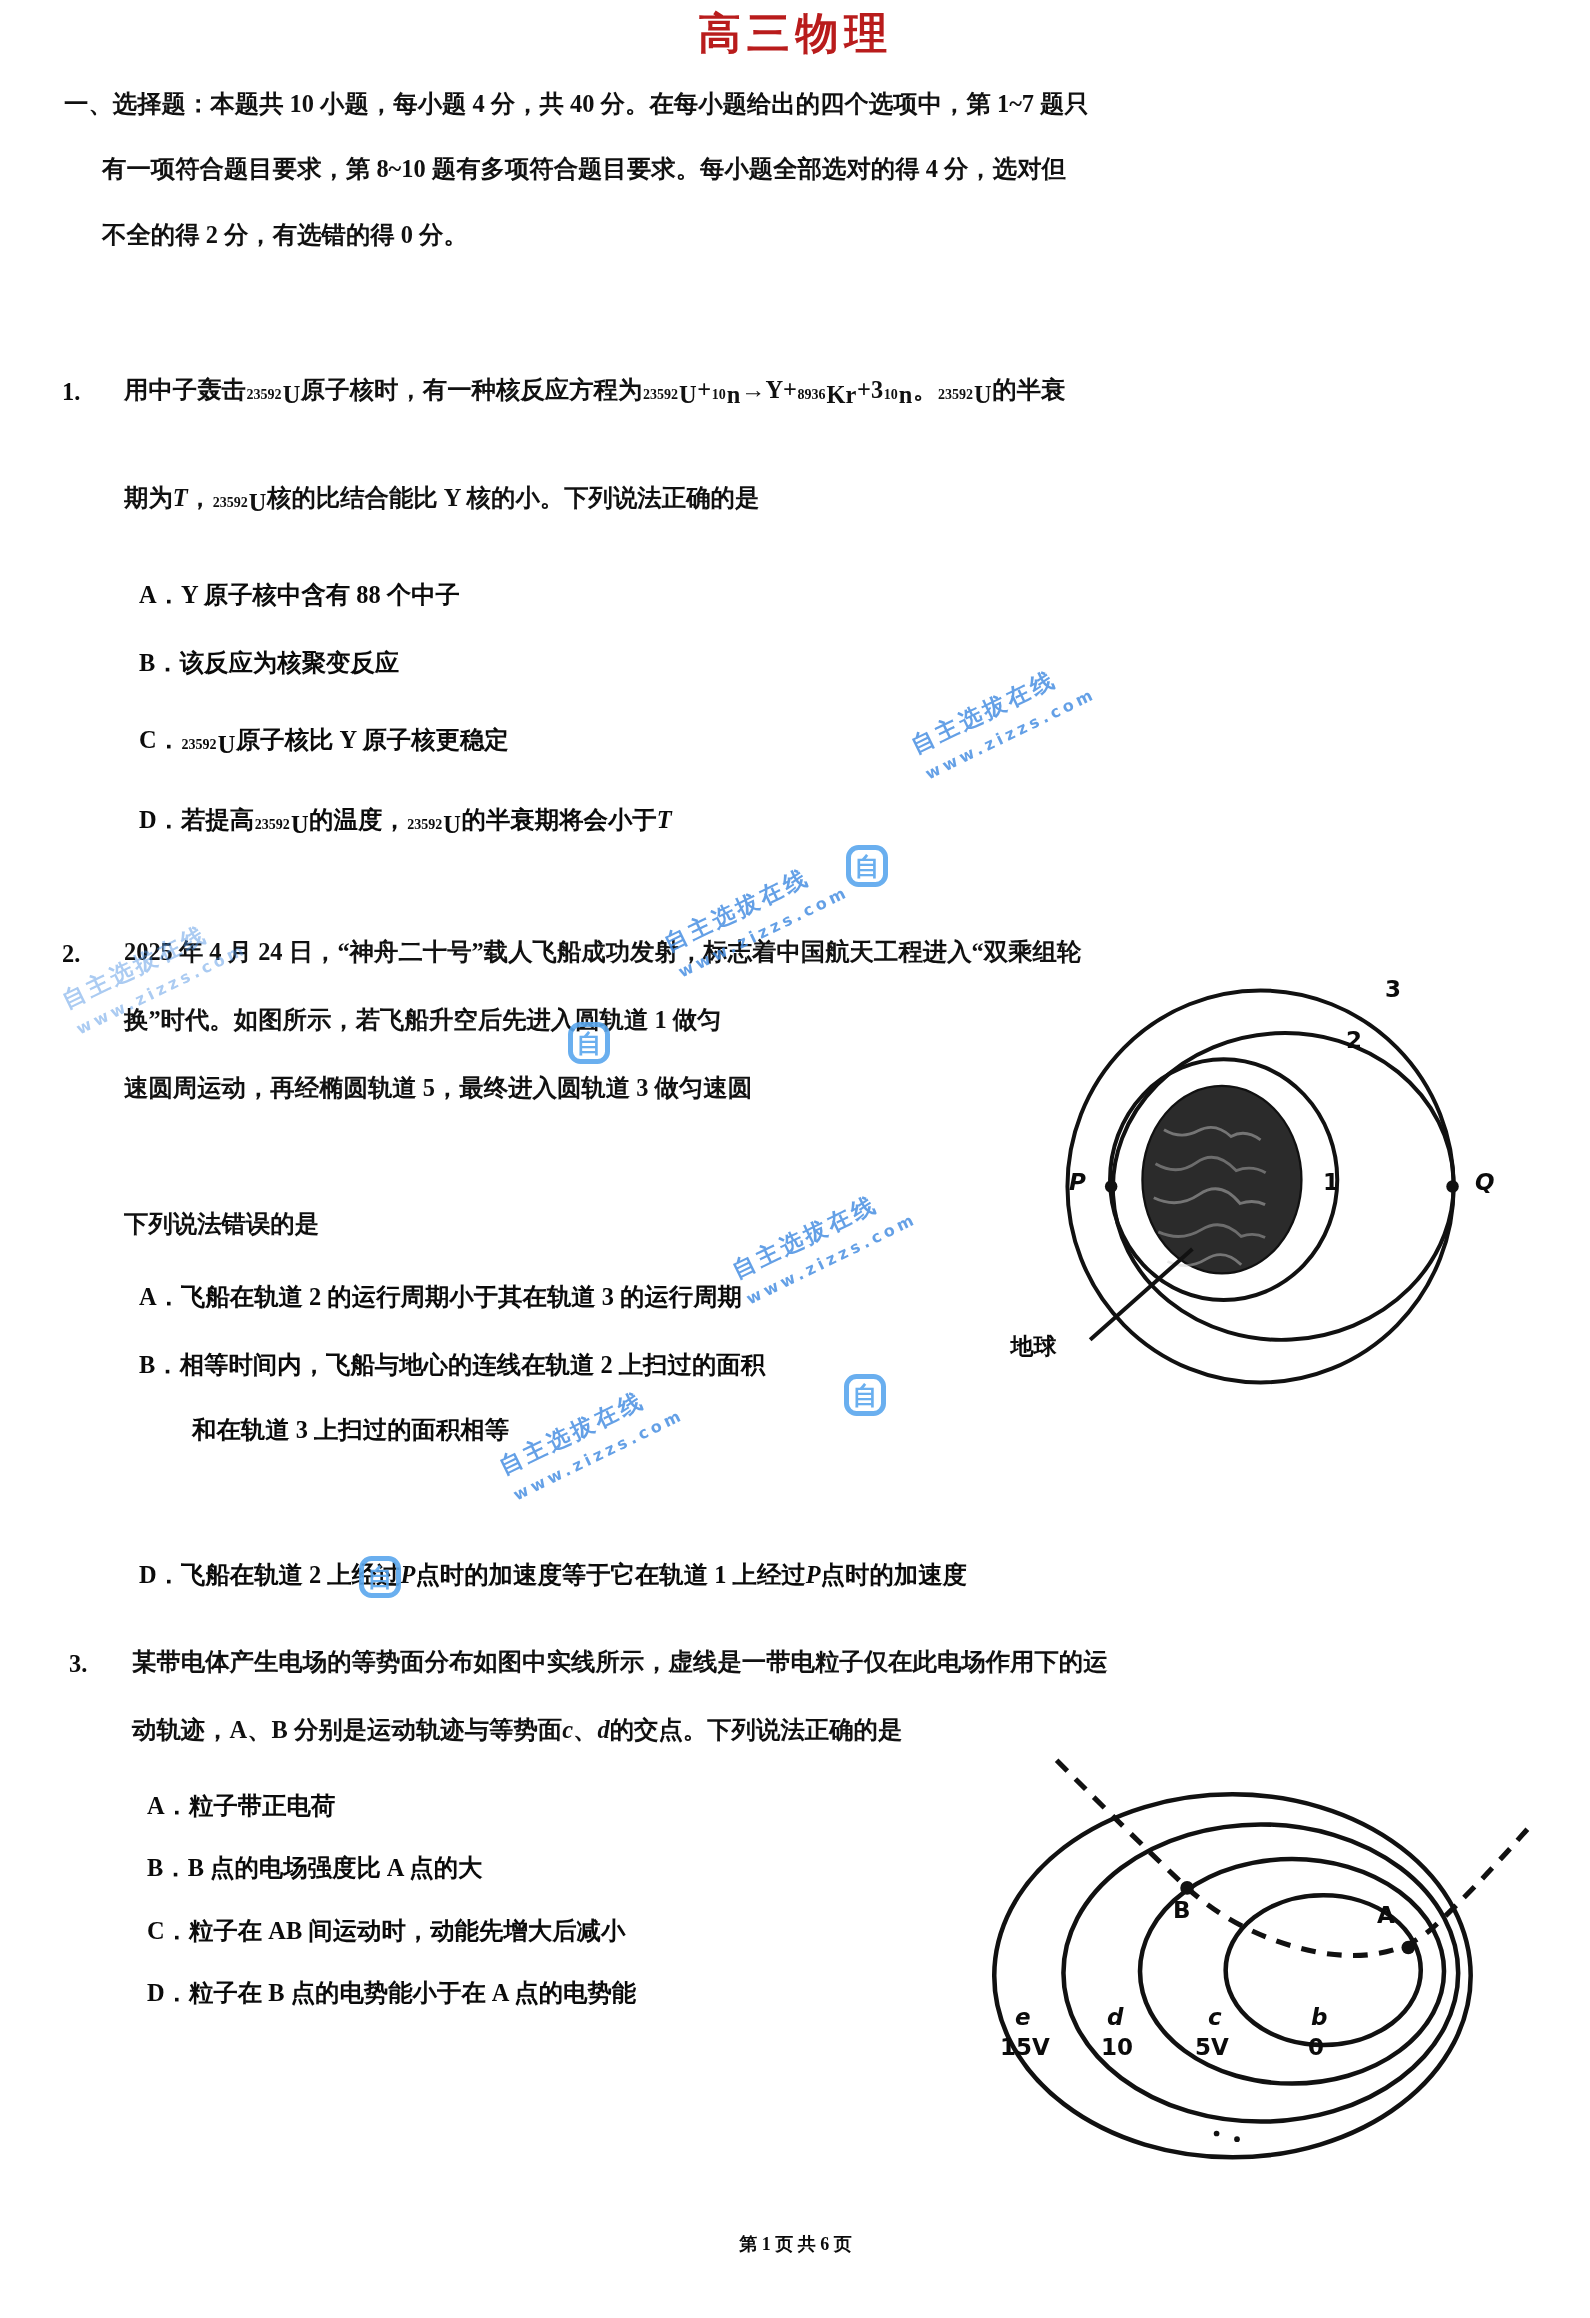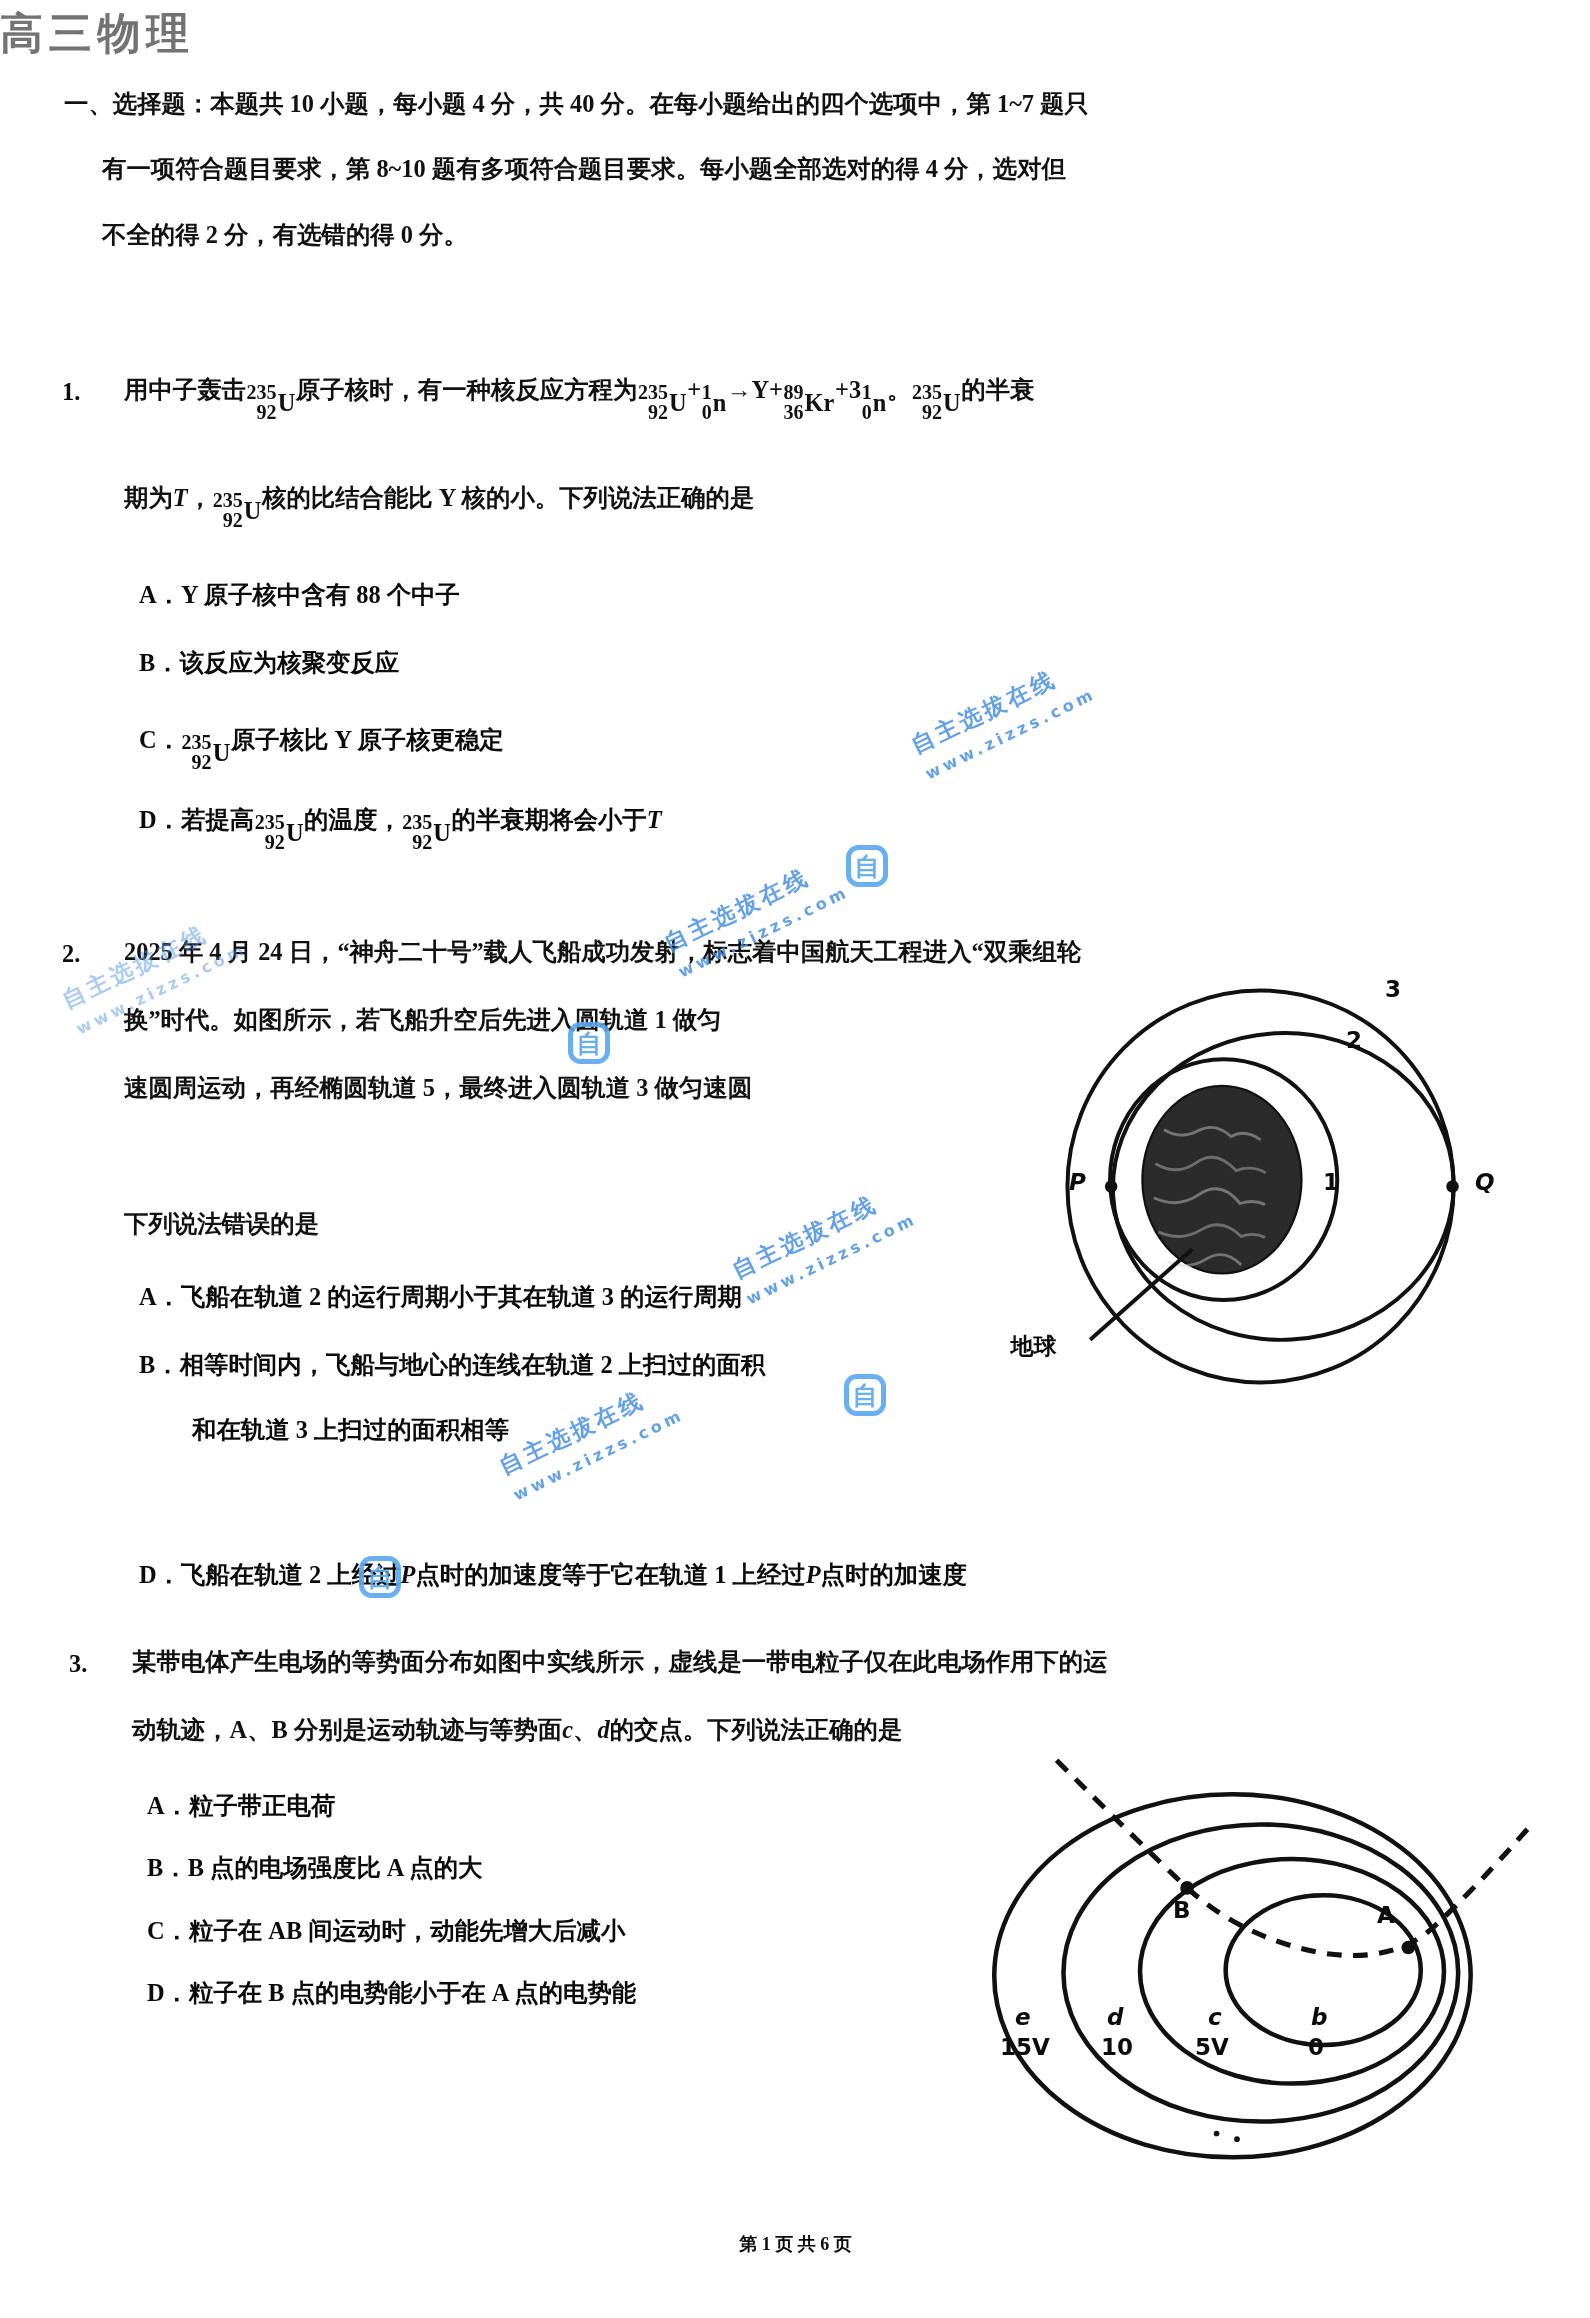--- a/index.html
+++ b/index.html
@@ -7,26 +7,26 @@
     width:1591px;height:2319px;position:relative;overflow:hidden;
     font-family:"Liberation Serif","DejaVu Serif",serif;
     color:#0b0b0b;
     -webkit-font-smoothing:antialiased;
   }
   .page{position:absolute;inset:0;}
 
   
   .doc-title{
     position:absolute;left:0;right:0;top:4.5px;
-    text-align:left;
+    text-align:center;
     font-family:"DejaVu Sans","Liberation Sans",sans-serif;
     font-weight:700;
     font-size:43px;
     letter-spacing:5.7px;
-    color:#737373;
+    color:#b91c1c;
   }
 
   
   .tline{
     position:absolute;
     font-size:24.4px;
     font-weight:700;
     line-height:1.0;
     white-space:nowrap;
     color:#111;
@@ -41,23 +41,23 @@
     font-family:"Liberation Serif",serif;
   }
 
   
   .nuc{
     display:inline-flex;align-items:center;
     vertical-align:-0.05em;
     margin:0 0.6px;
   }
   .nuc .az{
-    display:inline-flex;flex-direction:column;
-    align-items:flex-end;justify-content:center;
-    font-size:20px;line-height:0.98;font-weight:700;
+    display:inline-flex;flex-direction:row;
+    align-items:flex-start;justify-content:center;
+    font-size:14px;line-height:0.98;font-weight:700;
     font-family:"Liberation Serif",serif;
     margin-right:1.1px;
   }
   .nuc .sym{font-size:24.4px;font-weight:700;font-family:"Liberation Serif",serif;}
 
   
   .opt{position:absolute;font-size:24.4px;font-weight:700;white-space:nowrap;}
 
   
   .fig{position:absolute;}

